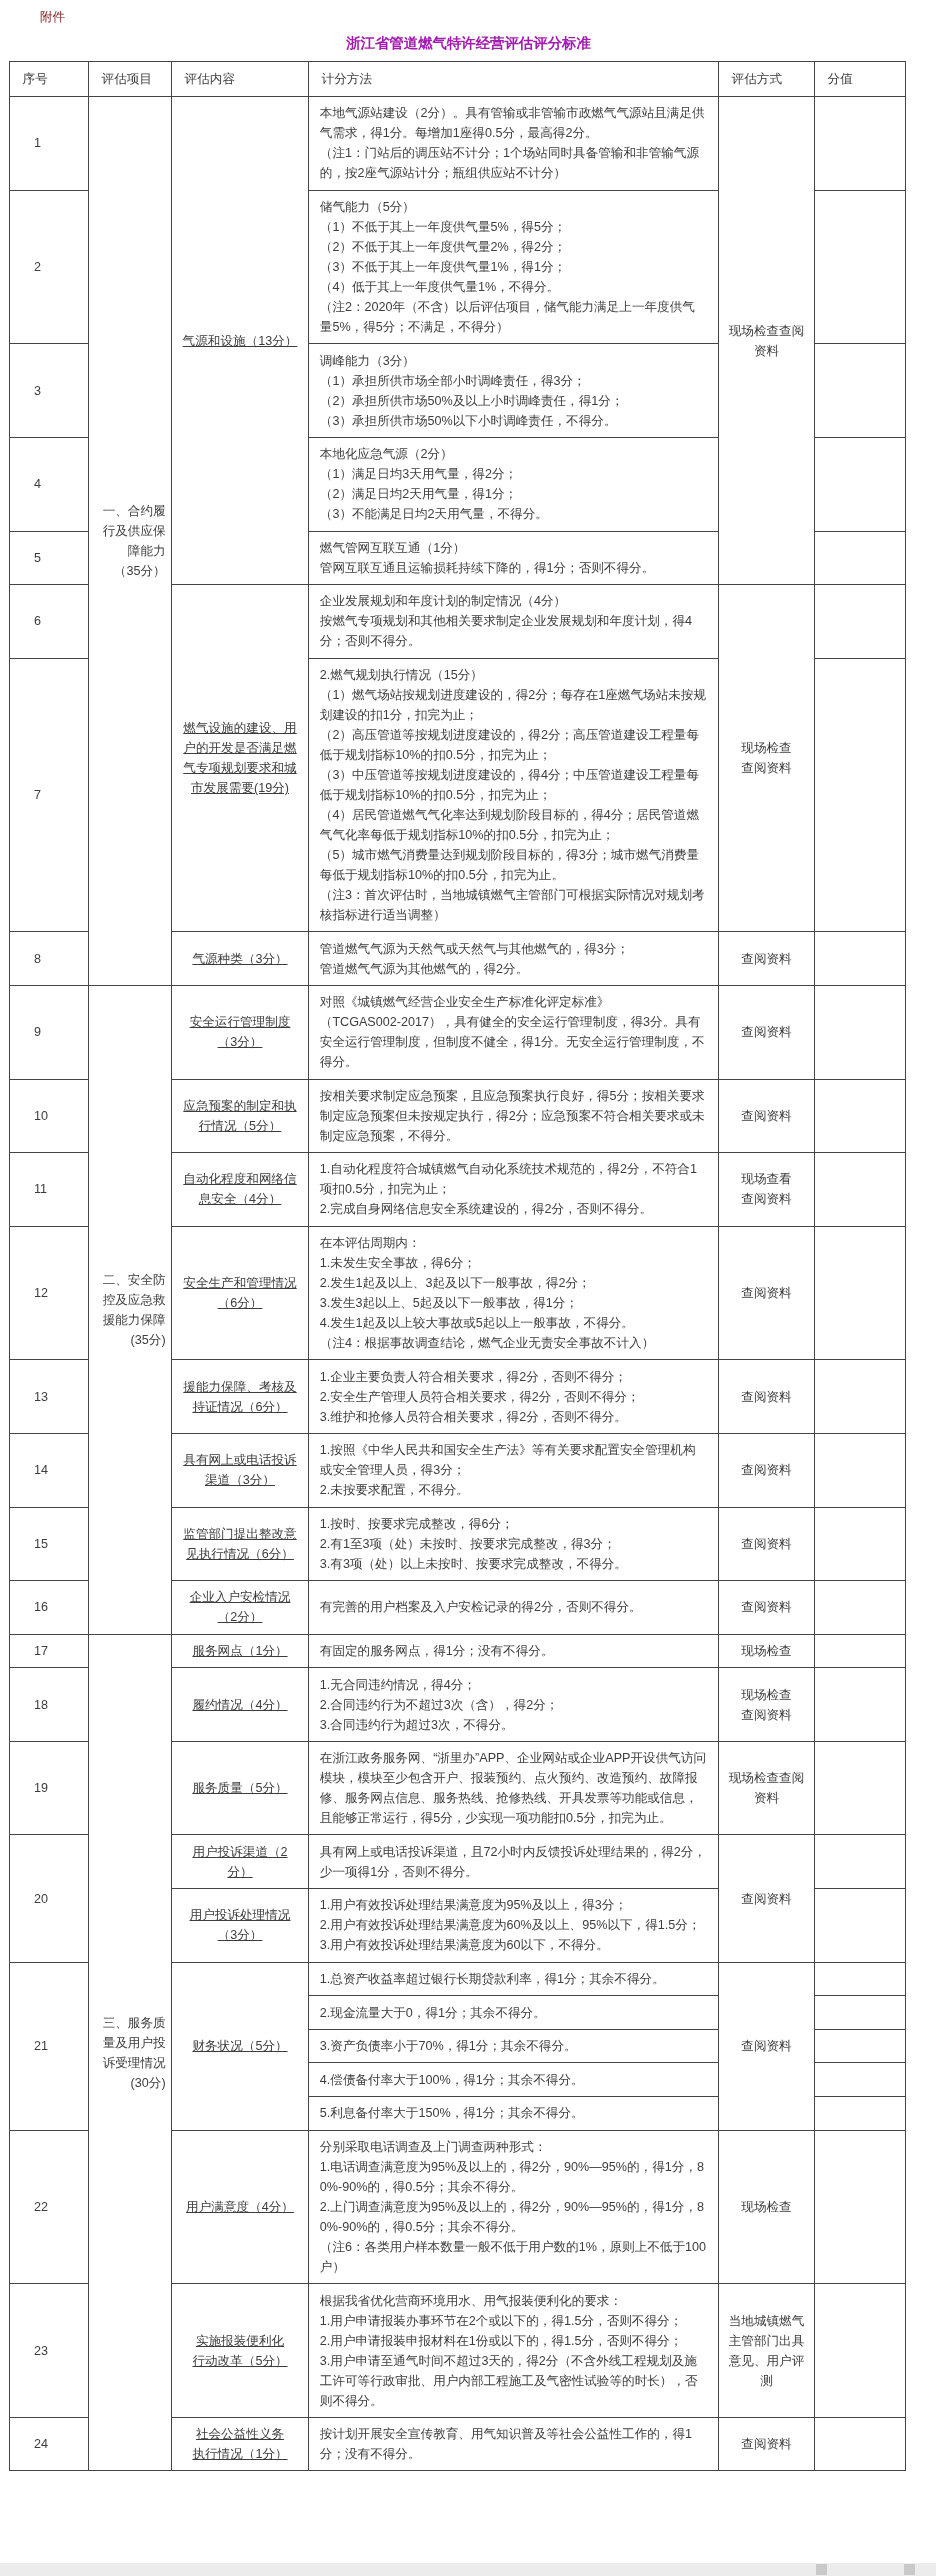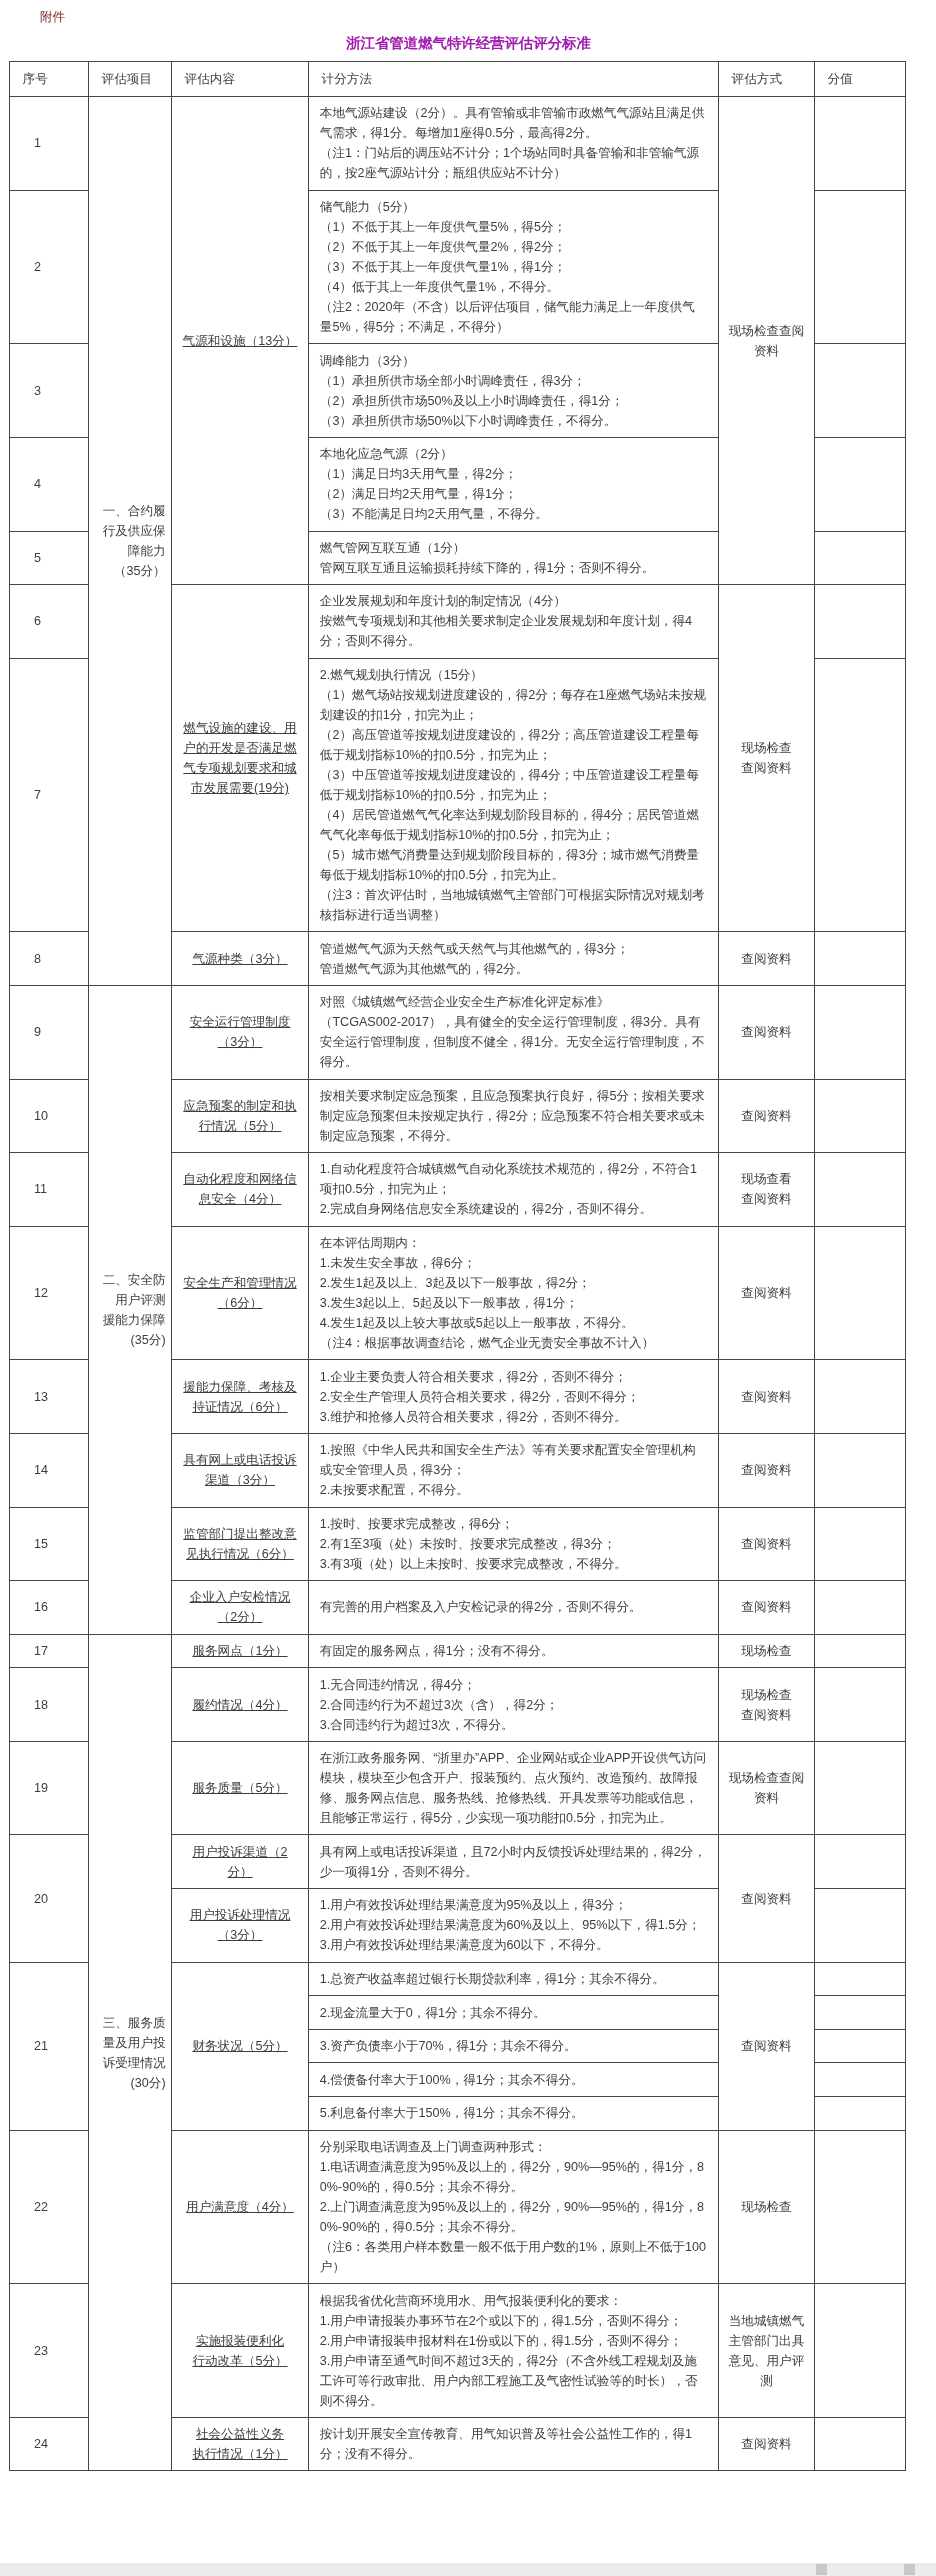--- a/index.html
+++ b/index.html
@@ -138,21 +138,21 @@
         <td class="num">8</td>
         <td class="content">气源种类（3分）</td>
         <td class="method">管道燃气气源为天然气或天然气与其他燃气的，得3分；
 管道燃气气源为其他燃气的，得2分。</td>
         <td class="mode">查阅资料</td>
         <td class="score"></td>
       </tr>
       <tr>
         <td class="num">9</td>
         <td class="project" rowspan="8">二、安全防
-用户评测
+控及应急救
 援能力保障
 (35分)</td>
         <td class="content">安全运行管理制度
 （3分）</td>
         <td class="method">对照《城镇燃气经营企业安全生产标准化评定标准》
 （TCGAS002-2017），具有健全的安全运行管理制度，得3分。具有安全运行管理制度，但制度不健全，得1分。无安全运行管理制度，不得分。</td>
         <td class="mode">查阅资料</td>
         <td class="score"></td>
       </tr>
       <tr>

